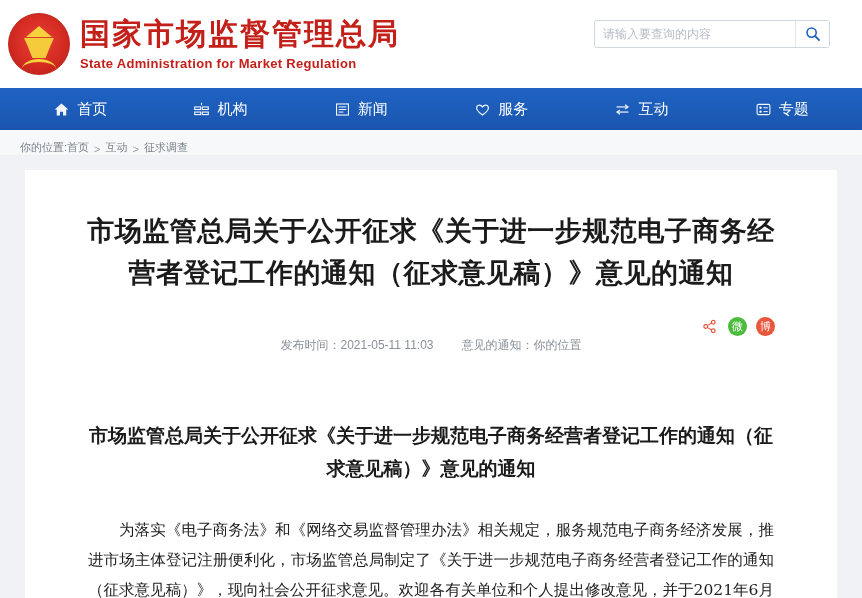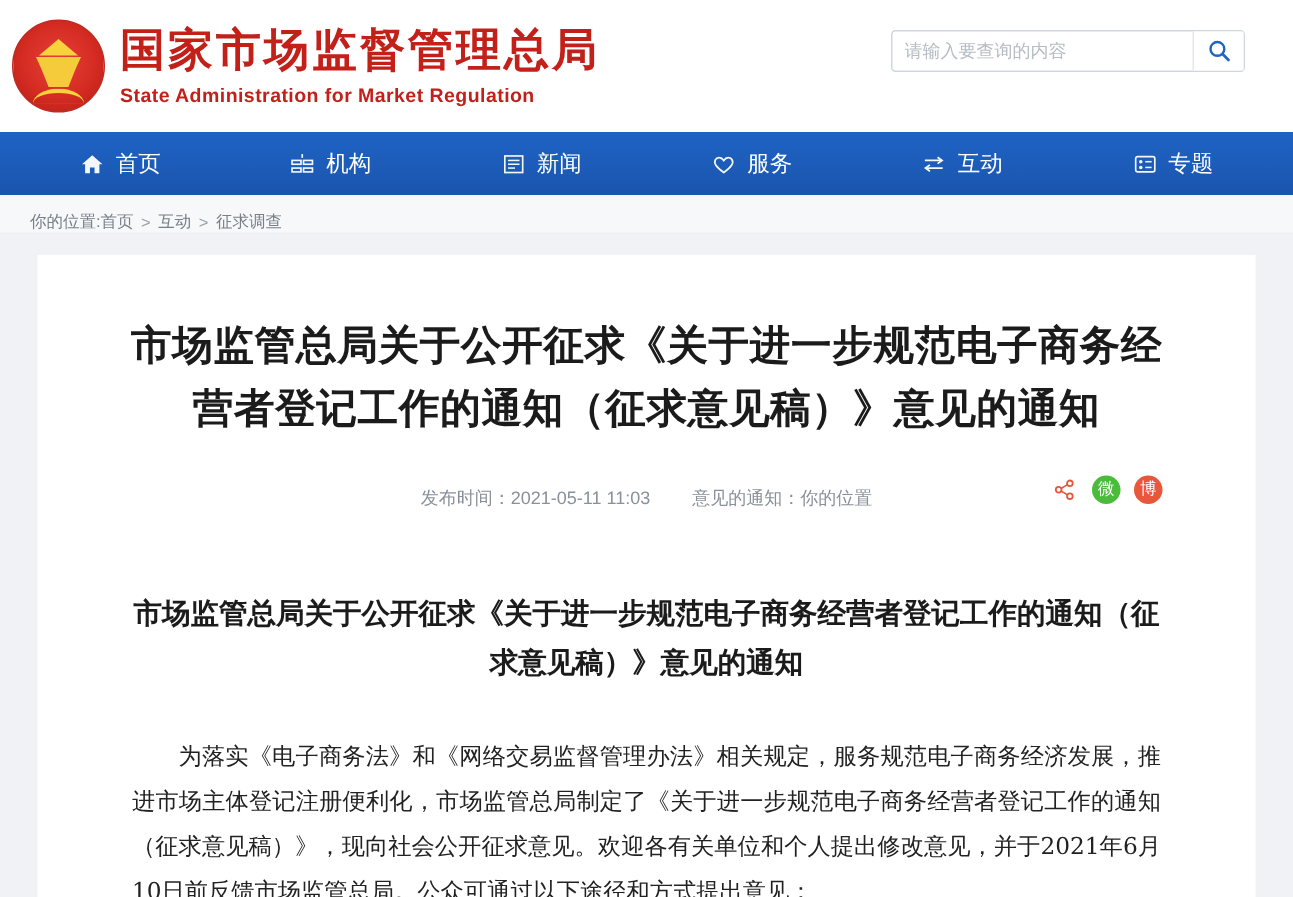--- a/index.html
+++ b/index.html
@@ -165,21 +165,21 @@
   }
   .meta {
     display: flex;
     align-items: center;
     justify-content: center;
     position: relative;
     font-size: 12px;
     color: #8a9099;
     padding-bottom: 14px;
   }
-  .meta .m-item { margin: 4px 14px; }
+  .meta .m-item { margin: 17px 14px; }
   .share {
     position: absolute;
     right: 0; top: -3px;
     display: flex;
     align-items: center;
     gap: 9px;
   }
   .share-ico {
     width: 19px; height: 19px;
     border-radius: 50%;

